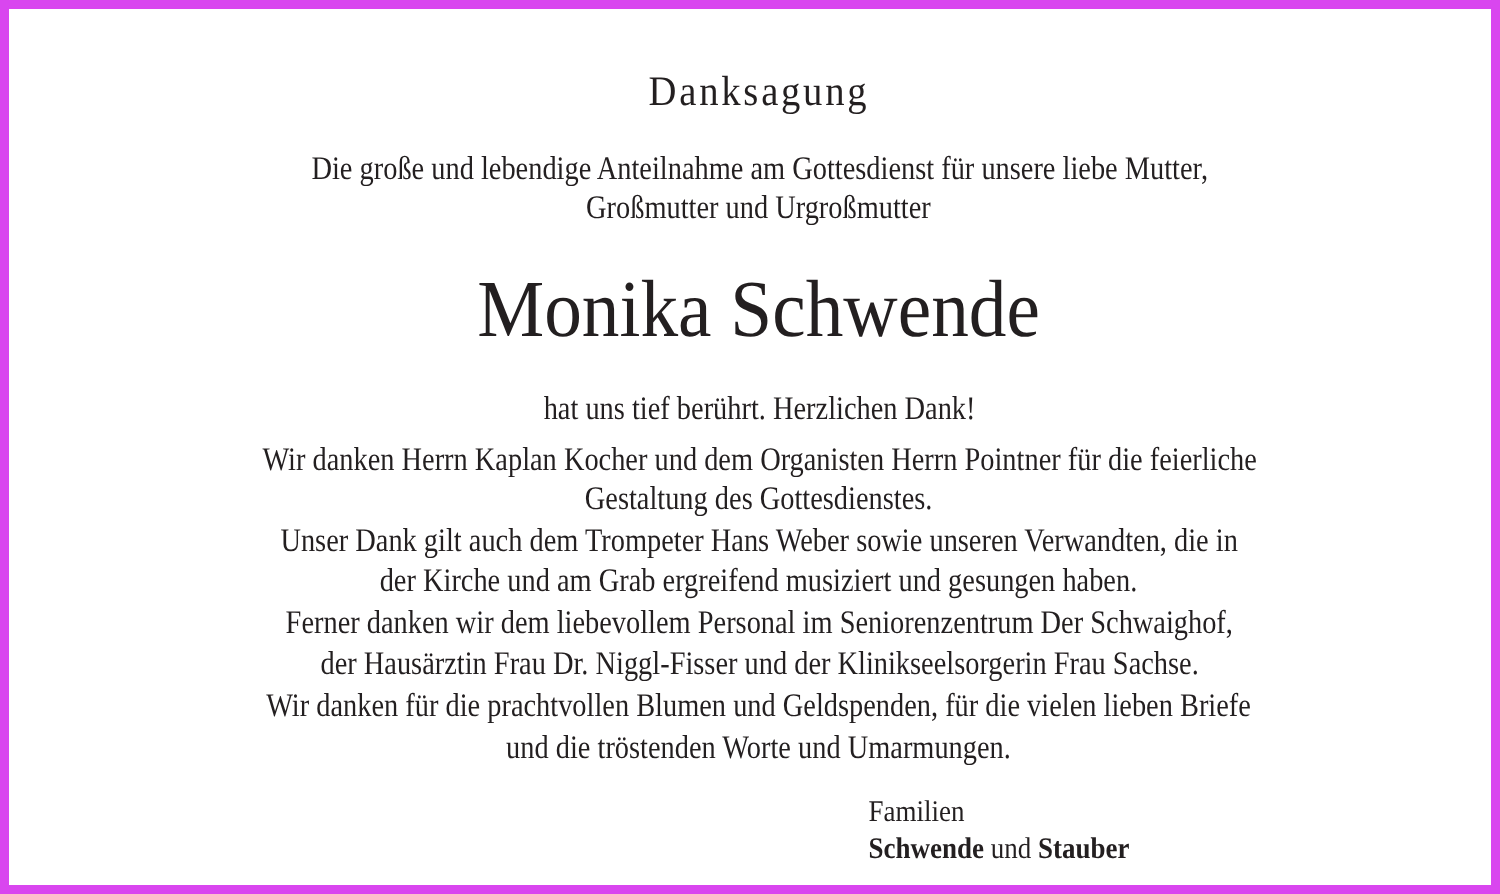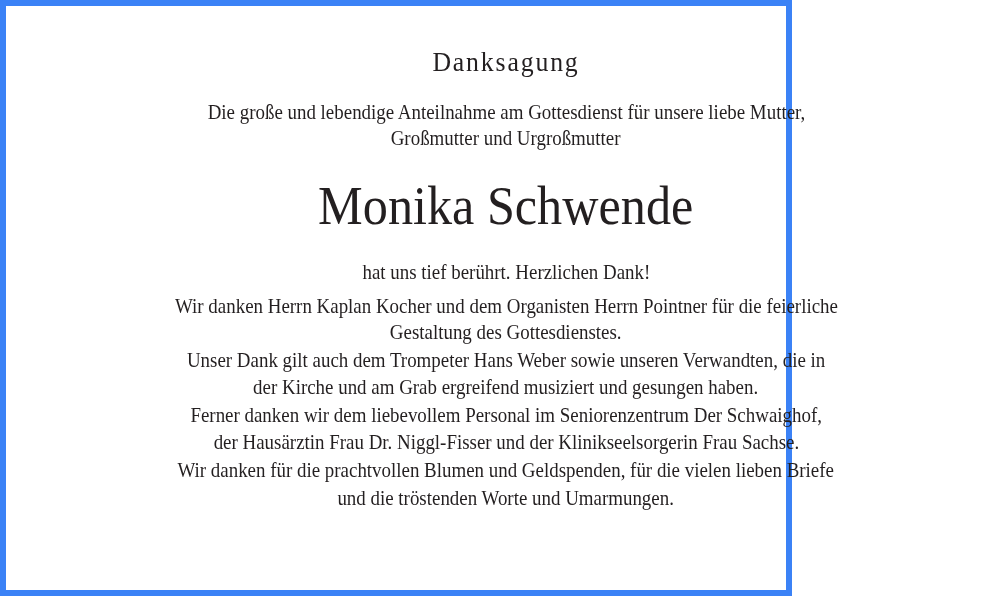--- a/index.html
+++ b/index.html
@@ -11,23 +11,23 @@
     width: 1000px;
     height: 596px;
     position: relative;
     overflow: hidden;
     font-family: "Liberation Serif", "DejaVu Serif", serif;
     color: #231f20;
   }
   .frame {
     position: absolute;
     left: 0; top: 0;
-    width: 792px; height: 596px;
+    width: 1000px; height: 596px;
     box-sizing: border-box;
-    border: 6px solid #3b82f6;
+    border: 6px solid #d946ef;
     background: #ffffff;
   }
   .line {
     position: absolute;
     left: 0;
     width: 1000px;
     text-align: center;
     white-space: nowrap;
     line-height: 1;
   }
@@ -113,14 +113,18 @@
     <span>der Hausärztin Frau Dr. Niggl-Fisser und der Klinikseelsorgerin Frau Sachse.</span>
   </div>
   <div class="line body-line" style="top:453px">
     <span>Wir danken für die prachtvollen Blumen und Geldspenden, für die vielen lieben Briefe</span>
   </div>
   <div class="line body-line" style="top:481px">
     <span>und die tröstenden Worte und Umarmungen.</span>
   </div>
 
 
+  <div class="footer-right">
+    <span class="row">Familien</span>
+    <span class="row"><b class="bold">Schwende</b><span style="display:inline"> und </span><b class="bold">Stauber</b></span>
+  </div>
 
 </div>
 
 </body></html>

